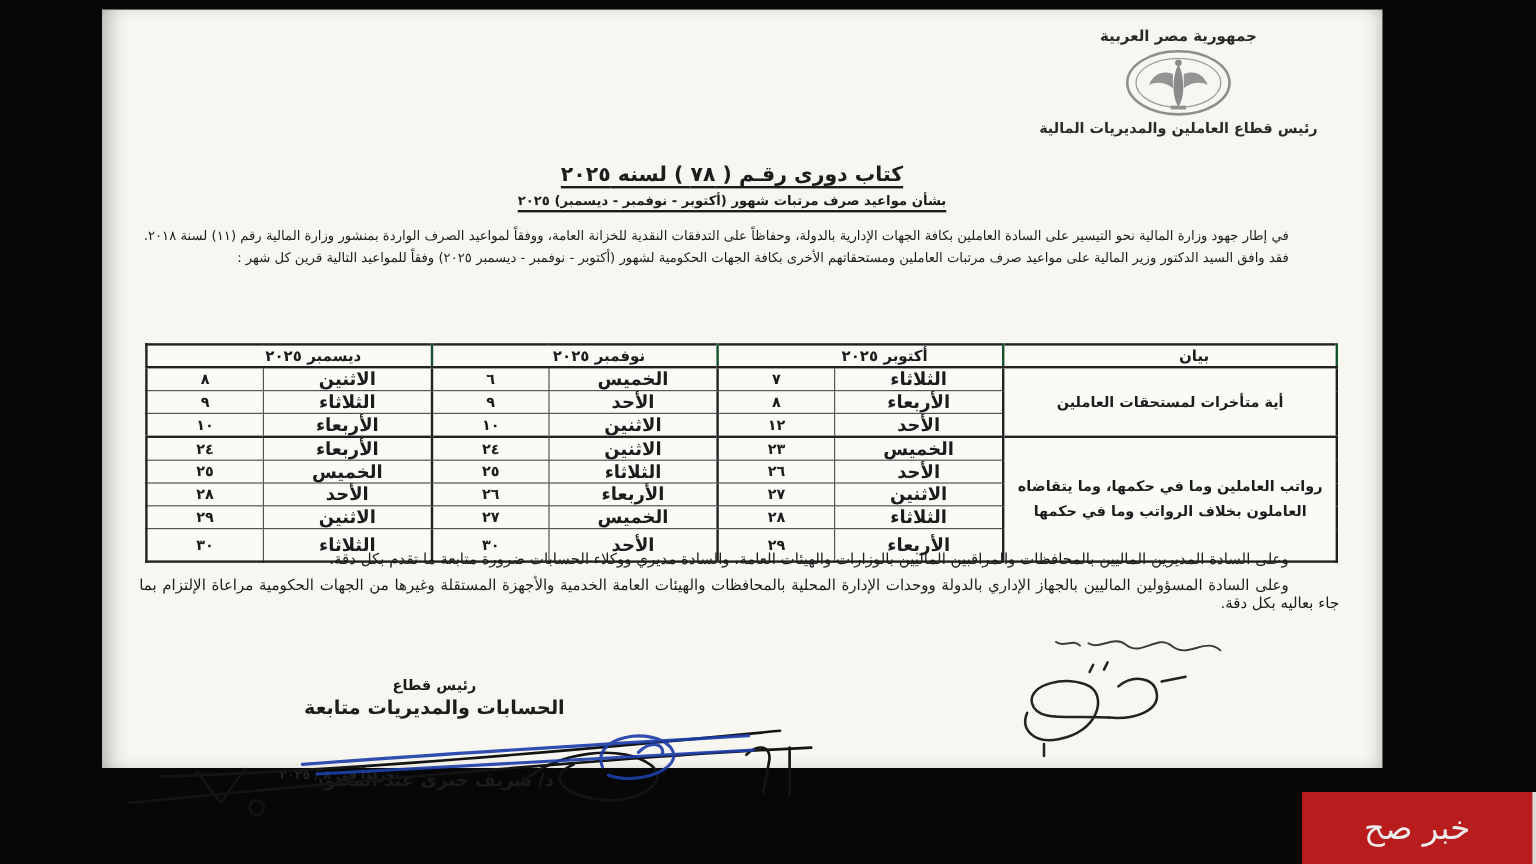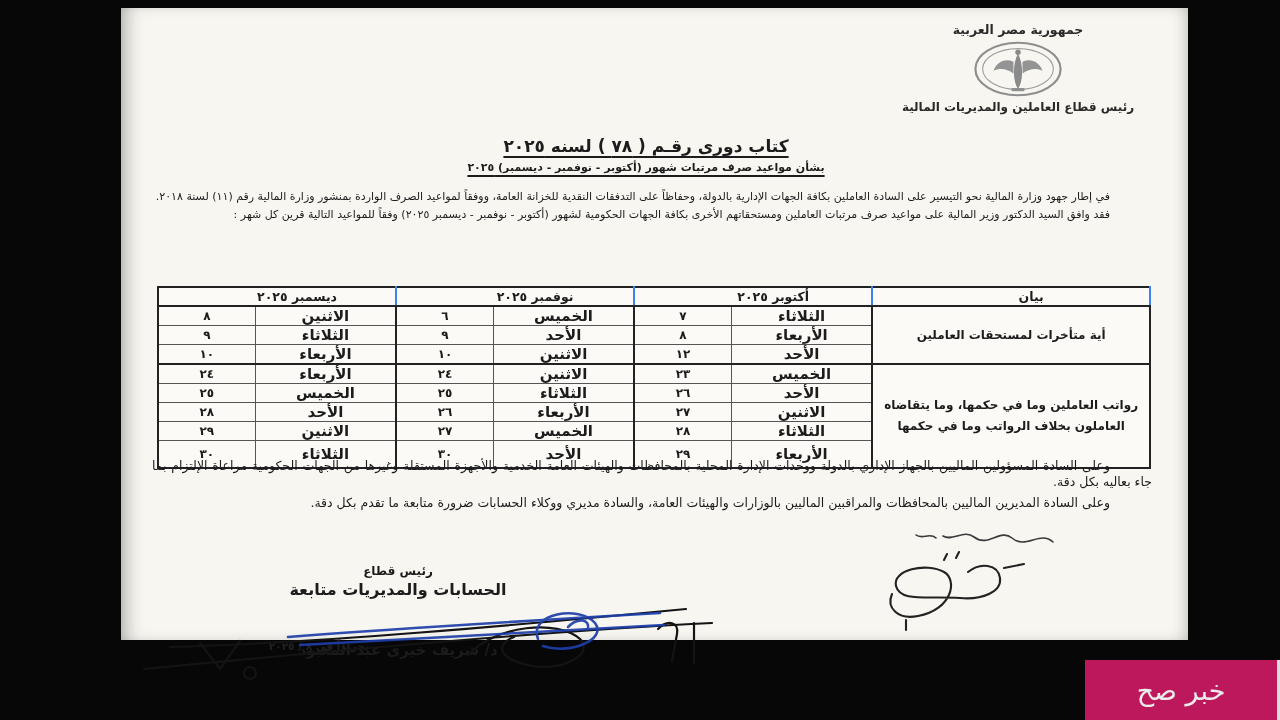--- a/index.html
+++ b/index.html
@@ -5,21 +5,21 @@
   * { margin:0; padding:0; box-sizing:border-box; }
   html,body { width:1280px; height:720px; overflow:hidden; }
   body { background:#070707; font-family:"DejaVu Sans", sans-serif; position:relative; }
 
   .canvas { position:absolute; inset:0; background:#070707; }
 
   .page {
     position:absolute; left:85px; top:8px; width:1067px; height:632px;
     background:#f8f6f1;
     box-shadow: inset 14px 0 22px -14px rgba(0,0,0,.45), inset -10px 0 18px -12px rgba(0,0,0,.35);
-    color:#1c1c1c; direction:rtl;margin-left:36px;
+    color:#1c1c1c; direction:rtl;
   }
 
   
   .letterhead { position:absolute; top:14px; right:30px; width:280px; text-align:center; }
   .lh-country { font-size:12.5px; font-weight:bold; color:#2a2a2a; letter-spacing:.5px; }
   .emblem { display:block; margin:3px auto 2px auto; width:96px; height:58px; }
   .lh-office { font-size:12px; font-weight:bold; color:#2a2a2a; }
 
   
   .title-block { position:absolute; top:128px; left:235px; width:580px; text-align:center; direction:rtl; }
@@ -30,41 +30,41 @@
   .body-text { position:absolute; top:182px; right:36px; width:1000px; font-size:11px; line-height:1.22; text-align:justify; }
   .body-text p { text-indent:42px; margin-bottom:5px; }
 
   
   table.sched { position:absolute; top:278px; right:37px; width:994px; border-collapse:collapse; table-layout:fixed; background:#fbfaf6; }
   table.sched th, table.sched td { border:1px solid #555; padding:0 3px; text-align:center; vertical-align:middle; }
   table.sched { border:2px solid #222; }
   table.sched th { height:19px; font-size:12.5px; font-weight:bold; border-bottom:2px solid #222; }
   table.sched td { height:17px; font-size:12px; font-weight:bold; }
   table.sched td.day { border-right:2px solid #222; font-size:15px; }
-  table.sched th.m { border-right:2px solid #3b82f6;padding-left:43px; }
+  table.sched th.m { border-right:2px solid #14532d;padding-left:43px; }
   table.sched tr.tall td { height:27px; }
   table.sched tr.gstart td { border-top:2px solid #222; }
   td.stmt { font-size:13px; line-height:1.7; padding:2px 10px; }
   col.c-stmt { width:28%; } col.c-day { width:14.2%; } col.c-num { width:9.8%; }
 
   
   .closing { position:absolute; top:450px; right:36px; width:1000px; font-size:12.5px; line-height:1.25; text-align:justify; }
   .closing p { text-indent:42px; margin-bottom:6px; }
 
   
   .date-note { position:absolute; top:632px; left:68px; width:180px; font-size:10.5px; font-weight:bold; direction:rtl; text-align:right; color:#222; }
   .sig-block { position:absolute; top:556px; right:590px; width:400px; text-align:center; direction:rtl; }
   .sig-title { font-size:12px; font-weight:bold; }
   .sig-dept { font-size:16px; font-weight:bold; margin-top:2px; }
   .sig-name { font-size:15px; font-weight:bold; margin-top:42px; }
   .sig-scribble { position:absolute; top:575px; right:470px; width:580px; height:112px; pointer-events:none; }
   .hand-note { position:absolute; top:512px; right:110px; width:230px; height:132px; pointer-events:none; }
 
   
-  .corner-patch { position:absolute; left:1085px; top:660px; width:195px; height:60px; background:#be185d;
+  .corner-patch { position:absolute; left:1085px; top:660px; width:195px; height:60px; background:#b91c1c;
                   border-right:3px solid #dcdcdc; display:flex; align-items:center; justify-content:center; }
   .watermark { color:#ececec; font-size:27px; direction:rtl; }
 </style>
 </head>
 <body>
 
 <div class="canvas">
   <div class="page">
 
     <div class="letterhead">
@@ -173,22 +173,22 @@
           <td class="num">٢٩</td>
           <td class="day">الأحد</td>
           <td class="num">٣٠</td>
           <td class="day">الثلاثاء</td>
           <td class="num">٣٠</td>
         </tr>
       </tbody>
     </table>
 
     <div class="closing">
+      <p>وعلى السادة المديرين الماليين بالمحافظات والمراقبين الماليين بالوزارات والهيئات العامة، والسادة مديري ووكلاء الحسابات ضرورة متابعة ما تقدم بكل دقة.</p>
       <p>وعلى السادة المسؤولين الماليين بالجهاز الإداري بالدولة ووحدات الإدارة المحلية بالمحافظات والهيئات العامة الخدمية والأجهزة المستقلة وغيرها من الجهات الحكومية مراعاة الإلتزام بما جاء بعاليه بكل دقة.</p>
-      <p>وعلى السادة المديرين الماليين بالمحافظات والمراقبين الماليين بالوزارات والهيئات العامة، والسادة مديري ووكلاء الحسابات ضرورة متابعة ما تقدم بكل دقة.</p>
     </div>
 
     <svg class="hand-note" viewBox="0 0 230 132">
       <g fill="none" stroke="#3a3a3a" stroke-width="1.6" stroke-linecap="round">
         <path d="M205 22 C192 10 178 30 164 18 C152 8 140 28 126 17 C116 9 104 22 95 16"></path>
         <path d="M88 18 C82 12 74 20 68 15"></path>
       </g>
       <g fill="none" stroke="#222" stroke-width="2.1" stroke-linecap="round">
         <path d="M120 52 C132 42 150 44 152 58 C154 72 134 80 112 78"></path>
         <path d="M112 78 C78 76 52 82 48 66 C44 50 78 42 96 52 C110 60 104 90 70 96 C50 100 38 88 44 74"></path>

